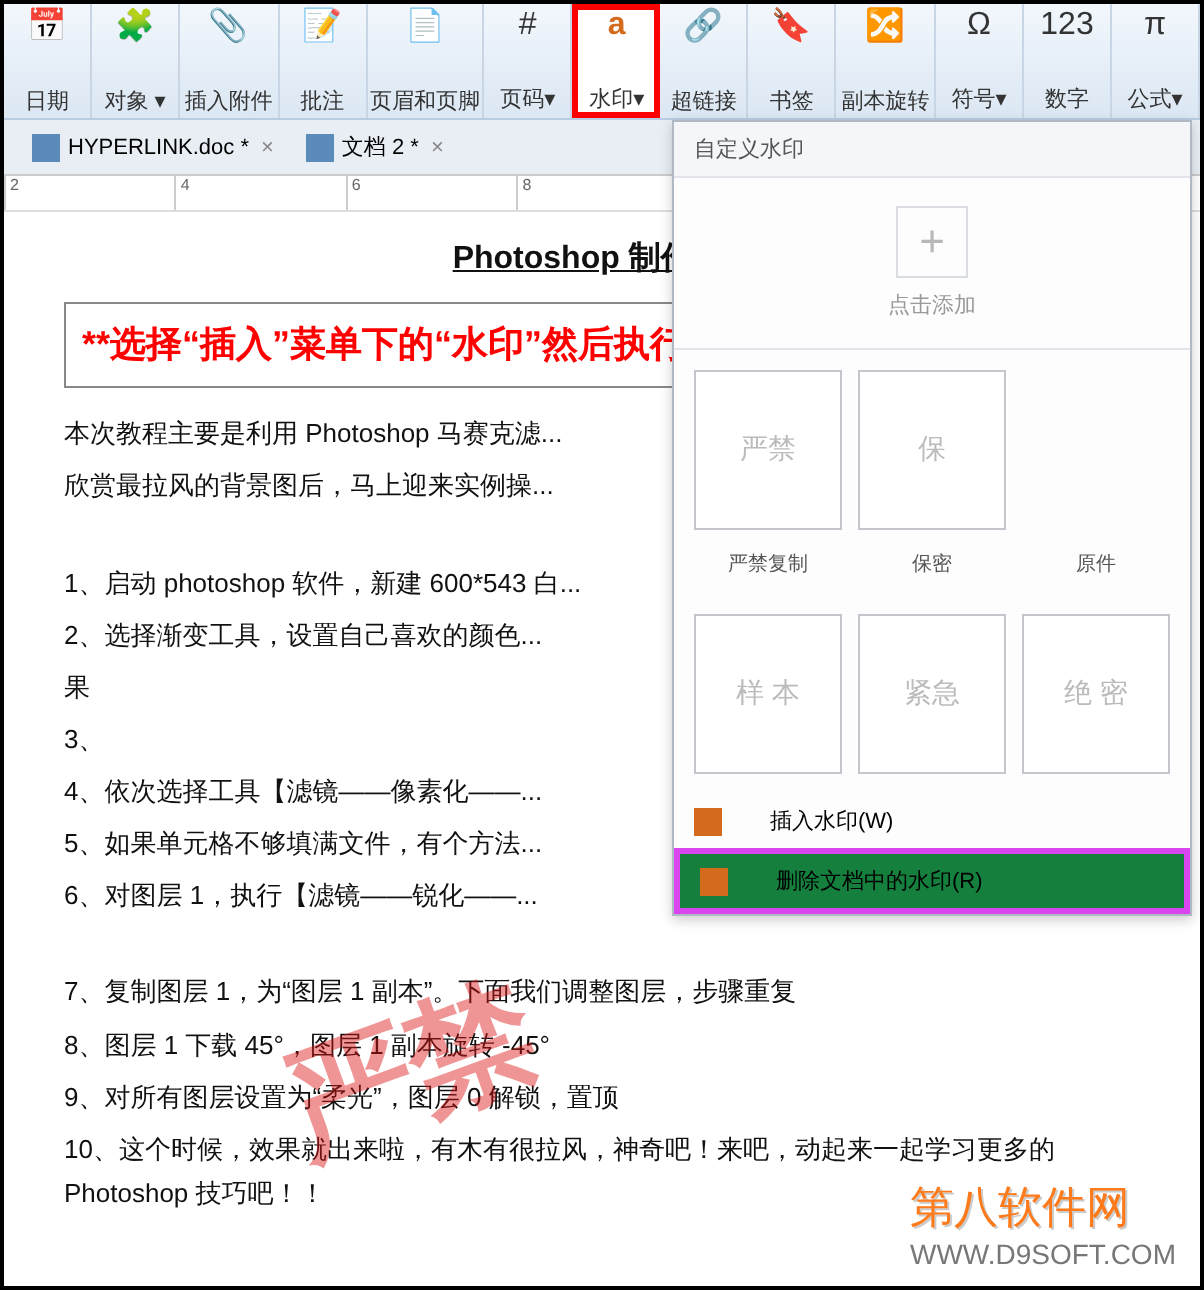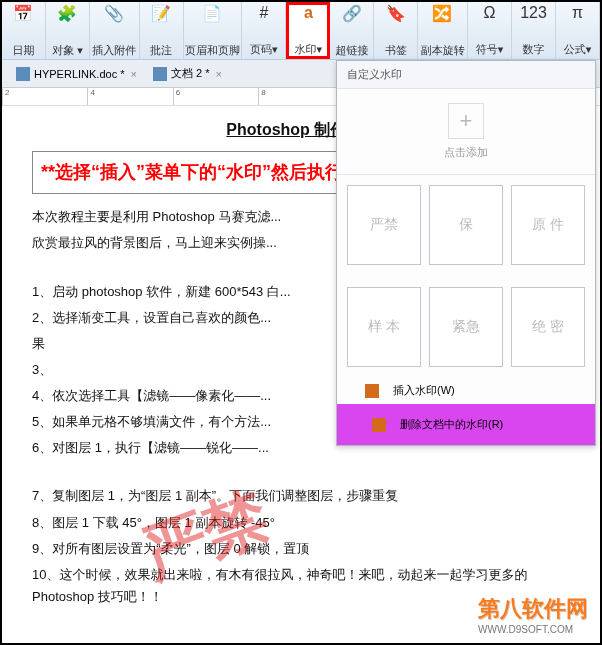--- a/index.html
+++ b/index.html
@@ -19,27 +19,27 @@
 .title{text-align:center;font-weight:bold;font-size:16px;text-decoration:underline;margin-bottom:8px}
 .ann{border:1px solid #888;padding:8px;margin:6px 0 12px 0;font-size:18px;font-weight:bold;color:red;line-height:1.4}
 .dropdown{position:absolute;right:4px;top:58px;width:260px;background:#fdfdfd;border:1px solid #b0b8c4;box-shadow:0 2px 6px rgba(0,0,0,.2);z-index:10}
 .ddhdr{padding:6px 10px;font-size:11px;color:#555;background:#f4f6fa;border-bottom:1px solid #e2e6ec}
 .addrow{display:flex;flex-direction:column;align-items:center;padding:14px 0;border-bottom:1px solid #e2e6ec}
 .plus{width:36px;height:36px;border:1px solid #dadde2;display:flex;align-items:center;justify-content:center;font-size:22px;color:#b8b8b8;margin-bottom:6px}
 .addt{font-size:11px;color:#999}
 .wmgrid{display:grid;grid-template-columns:repeat(3,1fr);gap:8px;padding:10px}
 .wmcell{border:1px solid #c3c7cd;height:80px;display:flex;align-items:center;justify-content:center;font-size:14px;color:#bbb;cursor:pointer;background:#fff}
 .wmlr{display:grid;grid-template-columns:repeat(3,1fr);gap:8px;padding:0 10px 6px 10px;font-size:10px;color:#555;text-align:center}
-.ddact{padding:6px 28px;font-size:11px;display:flex;align-items:center;gap:14px;cursor:pointer}
-.ddact.hl{border:7px solid #d946ef;background:#d946ef}
+.ddact{padding:6px 10px;font-size:11px;display:flex;align-items:center;gap:24px;cursor:pointer}
+.ddact.hl{border:3px solid #d946ef;background:#15803d}
 .aicon{width:14px;height:14px;display:inline-block}
 .wmbig{position:absolute;left:140px;top:490px;font-size:64px;color:rgba(220,20,20,.45);transform:rotate(-20deg);font-family:KaiTi,SimSun;pointer-events:none;font-weight:bold}
 .logo{position:absolute;right:12px;bottom:8px;display:flex;align-items:center;gap:6px}
-.logo .cn{font-size:22px;font-weight:bold;color:#ff7a1a;text-shadow:1px 1px #ccc}
-.logo .url{font-size:10px;color:#777}
+.logo .cn{font-size:22px;font-weight:normal;color:#ff7a1a;text-shadow:1px 1px #ccc}
+.logo .url{font-size:14px;color:#777}
 .para{margin-bottom:4px}
 </style>
 </head>
 <body>
 
 <div class="ribbon">
   <div class="rgrp">
       <div class="ricon">📅</div>
       <div class="rtxt">日期</div>
     </div>
@@ -139,21 +139,25 @@
 
 <div class="dropdown">
   <div class="ddhdr">自定义水印</div>
   <div class="addrow">
     <div class="plus">+</div>
     <div class="addt">点击添加</div>
   </div>
   <div class="wmgrid">
     <div class="wmcell">严禁</div>
     <div class="wmcell">保</div>
-    <div class="wmcell">原 件</div>
+  </div>
+  <div class="wmlr">
+    <div>严禁复制</div>
+    <div>保密</div>
+    <div>原件</div>
   </div>
   <div class="wmgrid" style="padding-top:12px">
     <div class="wmcell">样 本</div>
     <div class="wmcell">紧急</div>
     <div class="wmcell">绝 密</div>
   </div>
   <div class="ddact">
       <span class="aicon" style="background:#d46a1c"></span>
       <span>插入水印(W)</span>
     </div>

